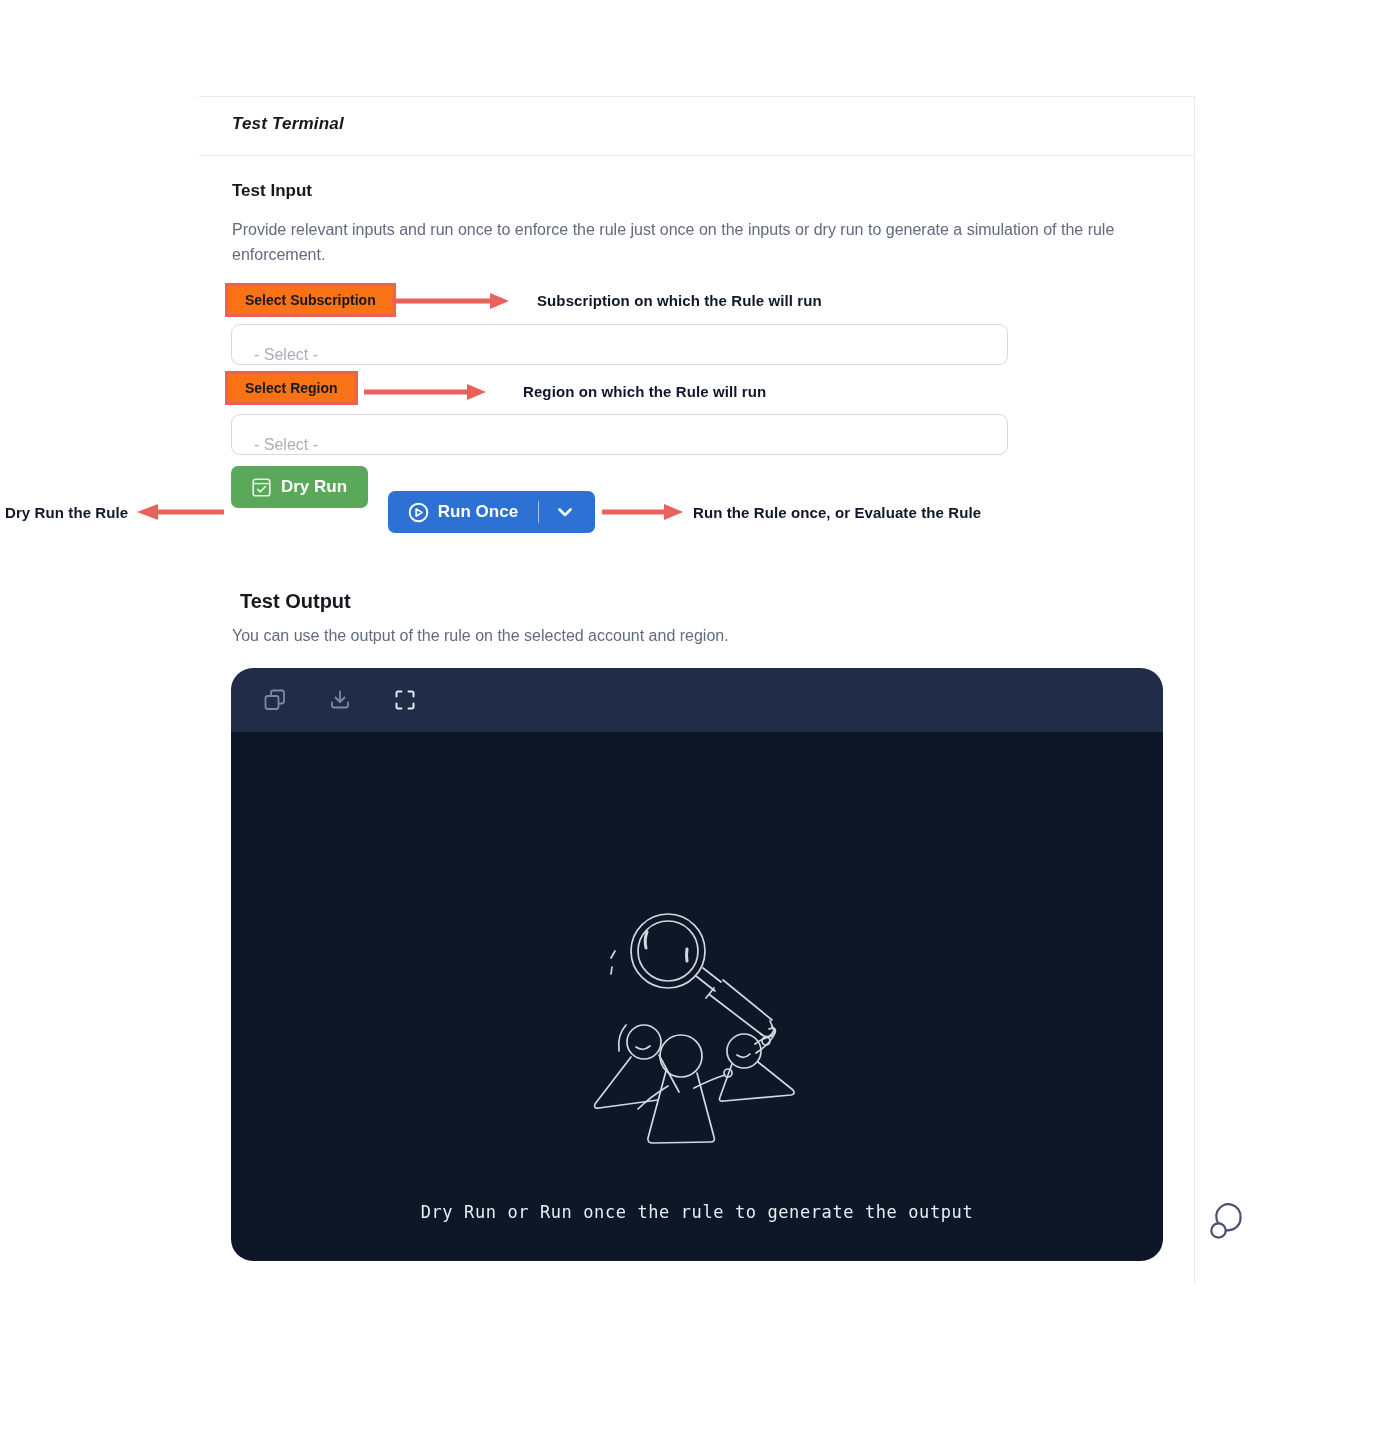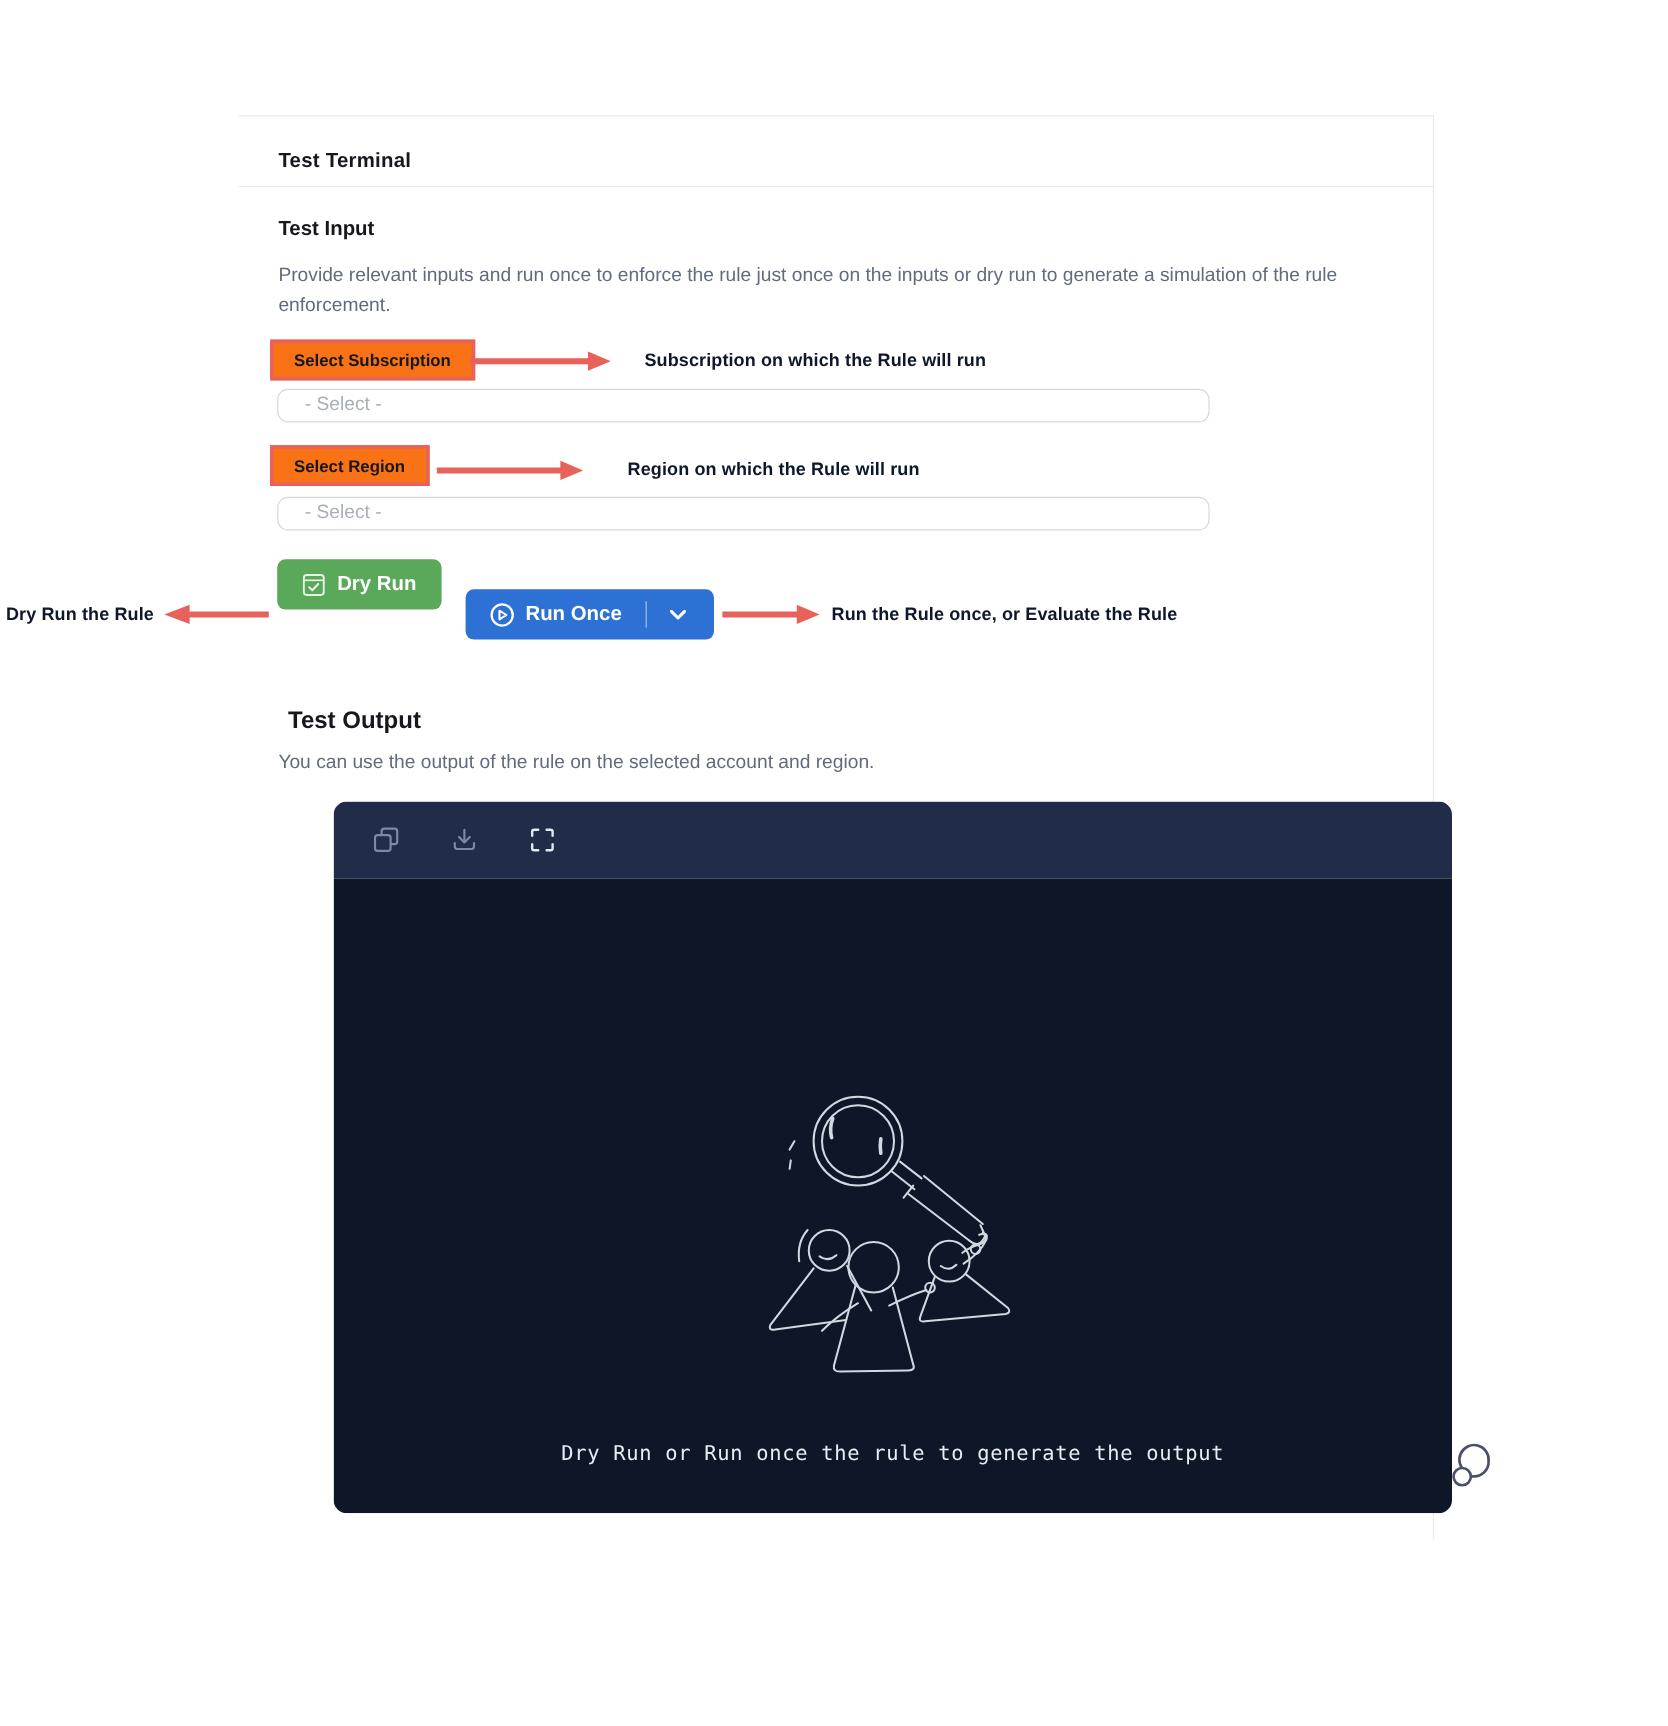--- a/index.html
+++ b/index.html
@@ -4,45 +4,45 @@
 <style>
   * { margin:0; padding:0; box-sizing:border-box; }
   html,body { background:#ffffff; }
   body { font-family:"Liberation Sans", sans-serif; }
   .screen { position:relative; width:1390px; height:1438px; background:#fff; overflow:hidden; }
 
   
   .panel-frame { position:absolute; left:199px; top:96px; width:996px; height:1187px;
     border-top:1px solid #e7e8f0; border-right:1px solid #e7e8f0; }
   .header-divider { position:absolute; left:199px; top:155px; width:996px; height:1px; background:#e7e8f0; }
-  .panel-title { position:absolute; left:232px; top:124px; font-size:17px; font-weight:700; color:#16181d; letter-spacing:.2px; }
+  .panel-title { position:absolute; left:232px; top:114px; font-size:17px; font-weight:700; color:#16181d; letter-spacing:.2px;font-style:italic; }
 
   .section-heading { position:absolute; font-size:17px; font-weight:700; color:#16181d; }
   .section-desc { position:absolute; font-size:16px; line-height:25px; color:#626a7d; }
 
   
   .red-box { position:absolute; border:3px solid #e8615b; background:#f97316; padding:6px 17px;
     font-size:14px; font-weight:700; color:#16181d; }
   .red-note { position:absolute; font-size:15px; font-weight:800; color:#0f172a; letter-spacing:.1px; }
   .arrow { position:absolute; }
 
   
-  .select-box { position:absolute; width:777px; height:28px; border:1px solid #d6d9e0; border-radius:9px;
-    background:#fff; display:flex; align-items:center; padding-left:22px; font-size:16px; color:#a9aeb9; cursor:pointer; }
+  .select-box { position:absolute; width:777px; height:41px; border:1px solid #d6d9e0; border-radius:9px;
+    background:#fff; display:flex; align-items:flex-end; padding-left:22px; font-size:16px; color:#a9aeb9; cursor:pointer; }
 
   
   .btn { position:absolute; height:42px; border:none; border-radius:7px; display:flex; align-items:center;
     justify-content:center; color:#fff; font-family:"Liberation Sans",sans-serif; font-size:17px; font-weight:700; cursor:pointer; }
   .btn-dry { left:231px; top:466px; width:137px; background:#5aa85a; gap:10px; }
   .btn-run { left:388px; top:491px; width:207px; background:#2e71d4; gap:9px; }
   .btn-run .v-sep { width:1px; height:22px; background:rgba(255,255,255,.55); margin:0 7px 0 11px; }
   .chev-hit { display:flex; align-items:center; justify-content:center; width:20px; height:30px; cursor:pointer; }
 
   
-  .terminal { position:absolute; left:231px; top:668px; width:932px; height:593px; border-radius:11px; overflow:hidden;margin-left:47px; }
+  .terminal { position:absolute; left:231px; top:668px; width:932px; height:593px; border-radius:22px; overflow:hidden; }
   .term-toolbar { height:64px; background:#202c48; display:flex; align-items:center; }
   .term-toolbar .ticon { width:22px; height:22px; margin-left:43px; display:flex; cursor:pointer; }
   .term-toolbar .ticon:first-child { margin-left:33px; }
   .term-body { position:relative; height:529px; background:#0d1727; }
   .empty-illustration { position:absolute; left:329px; top:162px; }
   .term-message { position:absolute; left:0; top:470px; width:100%; text-align:center;
     font-family:"DejaVu Sans Mono", monospace; font-size:17px; letter-spacing:.6px; color:#e9edf3; }
 
   .chat-launcher { position:absolute; left:1206px; top:1200px; width:40px; height:44px; cursor:pointer; }
 </style>

